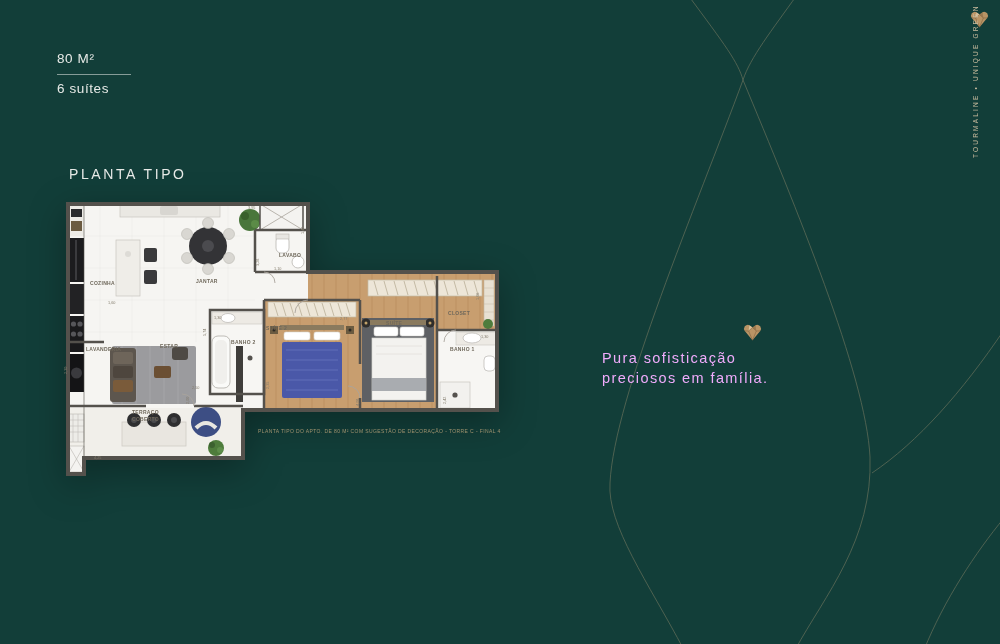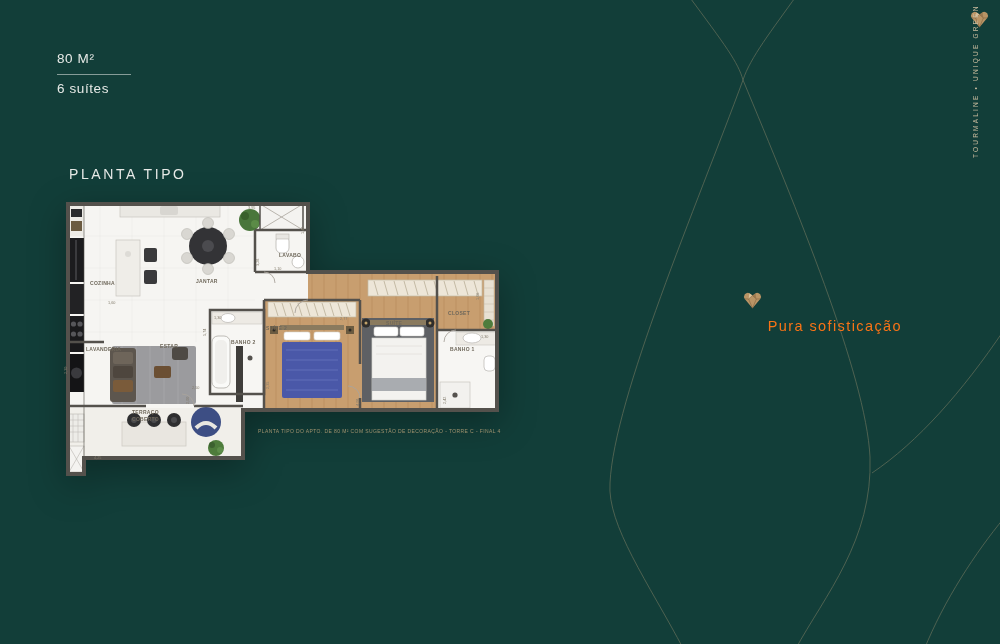--- a/index.html
+++ b/index.html
@@ -15,21 +15,21 @@
   
   .unit-area{left:57px;top:51px;font-size:13.5px;letter-spacing:.6px;color:#E7EAE7;}
   .unit-divider{left:57px;top:74px;width:74px;height:1px;background:rgba(230,234,231,.55);}
   .unit-suites{left:57px;top:81px;font-size:13.5px;letter-spacing:.6px;color:#E7EAE7;}
   .section-title{left:57px;top:166px;font-size:14px;letter-spacing:2.6px;color:#E7EAE7;margin-left:12px;}
   
   #plan-wrap{left:60px;top:196px;width:440px;height:284px;filter:drop-shadow(0 10px 18px rgba(0,0,0,.30));}
   #plan-wrap svg{display:block;}
   .plan-caption{left:258px;top:428px;font-size:5px;letter-spacing:.4px;color:#A0936F;}
   
-  .tagline{left:602px;top:292px;width:300px;text-align:right;color:#f97316;}
+  .tagline{left:602px;top:324px;width:300px;text-align:left;color:#f0abfc;}
   .tagline .heart{width:19px;height:17px;margin:0 auto 8px auto;}
   .tagline p{margin:0;font-size:14.5px;line-height:19.5px;letter-spacing:1.4px;font-weight:400;}
   
   .brand-heart{left:970px;top:11px;width:19px;height:17px;}
   .brand-vertical{
     left:972px;top:38px;height:120px;
     writing-mode:vertical-rl;transform:rotate(180deg);
     font-size:6.5px;letter-spacing:2.2px;color:#C8BB9E;white-space:nowrap;
   }
   
@@ -266,20 +266,21 @@
 <div class="abs tagline">
   <div class="heart">
     <svg viewBox="0 0 24 22" width="19" height="17">
       <path d="M12 21 L2 9 Q0 6 2 3 Q5 0 8 1.5 L12 4.5 L16 1.5 Q19 0 22 3 Q24 6 22 9 Z" fill="#B99465"></path>
       <path d="M8 1.5 L7 9 L12 4.5 Z" fill="#E3CDA6" opacity="0.85"></path>
       <path d="M16 1.5 L17 9 L12 4.5 Z" fill="#8A6B44" opacity="0.6"></path>
       <path d="M12 4.5 L7 9 L12 21 L17 9 Z M2 9 L7 9 M22 9 L17 9" fill="none" stroke="#7C5F3C" stroke-width="0.7"></path>
     </svg>
   </div>
   <p>Pura sofisticação</p>
+  <p>preciosos em família.</p>
 </div>
 
 <div class="abs brand-heart">
   <svg viewBox="0 0 24 22" width="19" height="17">
     <path d="M12 21 L2 9 Q0 6 2 3 Q5 0 8 1.5 L12 4.5 L16 1.5 Q19 0 22 3 Q24 6 22 9 Z" fill="#B99465"></path>
     <path d="M8 1.5 L7 9 L12 4.5 Z" fill="#E3CDA6" opacity="0.85"></path>
     <path d="M16 1.5 L17 9 L12 4.5 Z" fill="#8A6B44" opacity="0.6"></path>
     <path d="M12 4.5 L7 9 L12 21 L17 9 Z M2 9 L7 9 M22 9 L17 9" fill="none" stroke="#7C5F3C" stroke-width="0.7"></path>
   </svg>
 </div>

